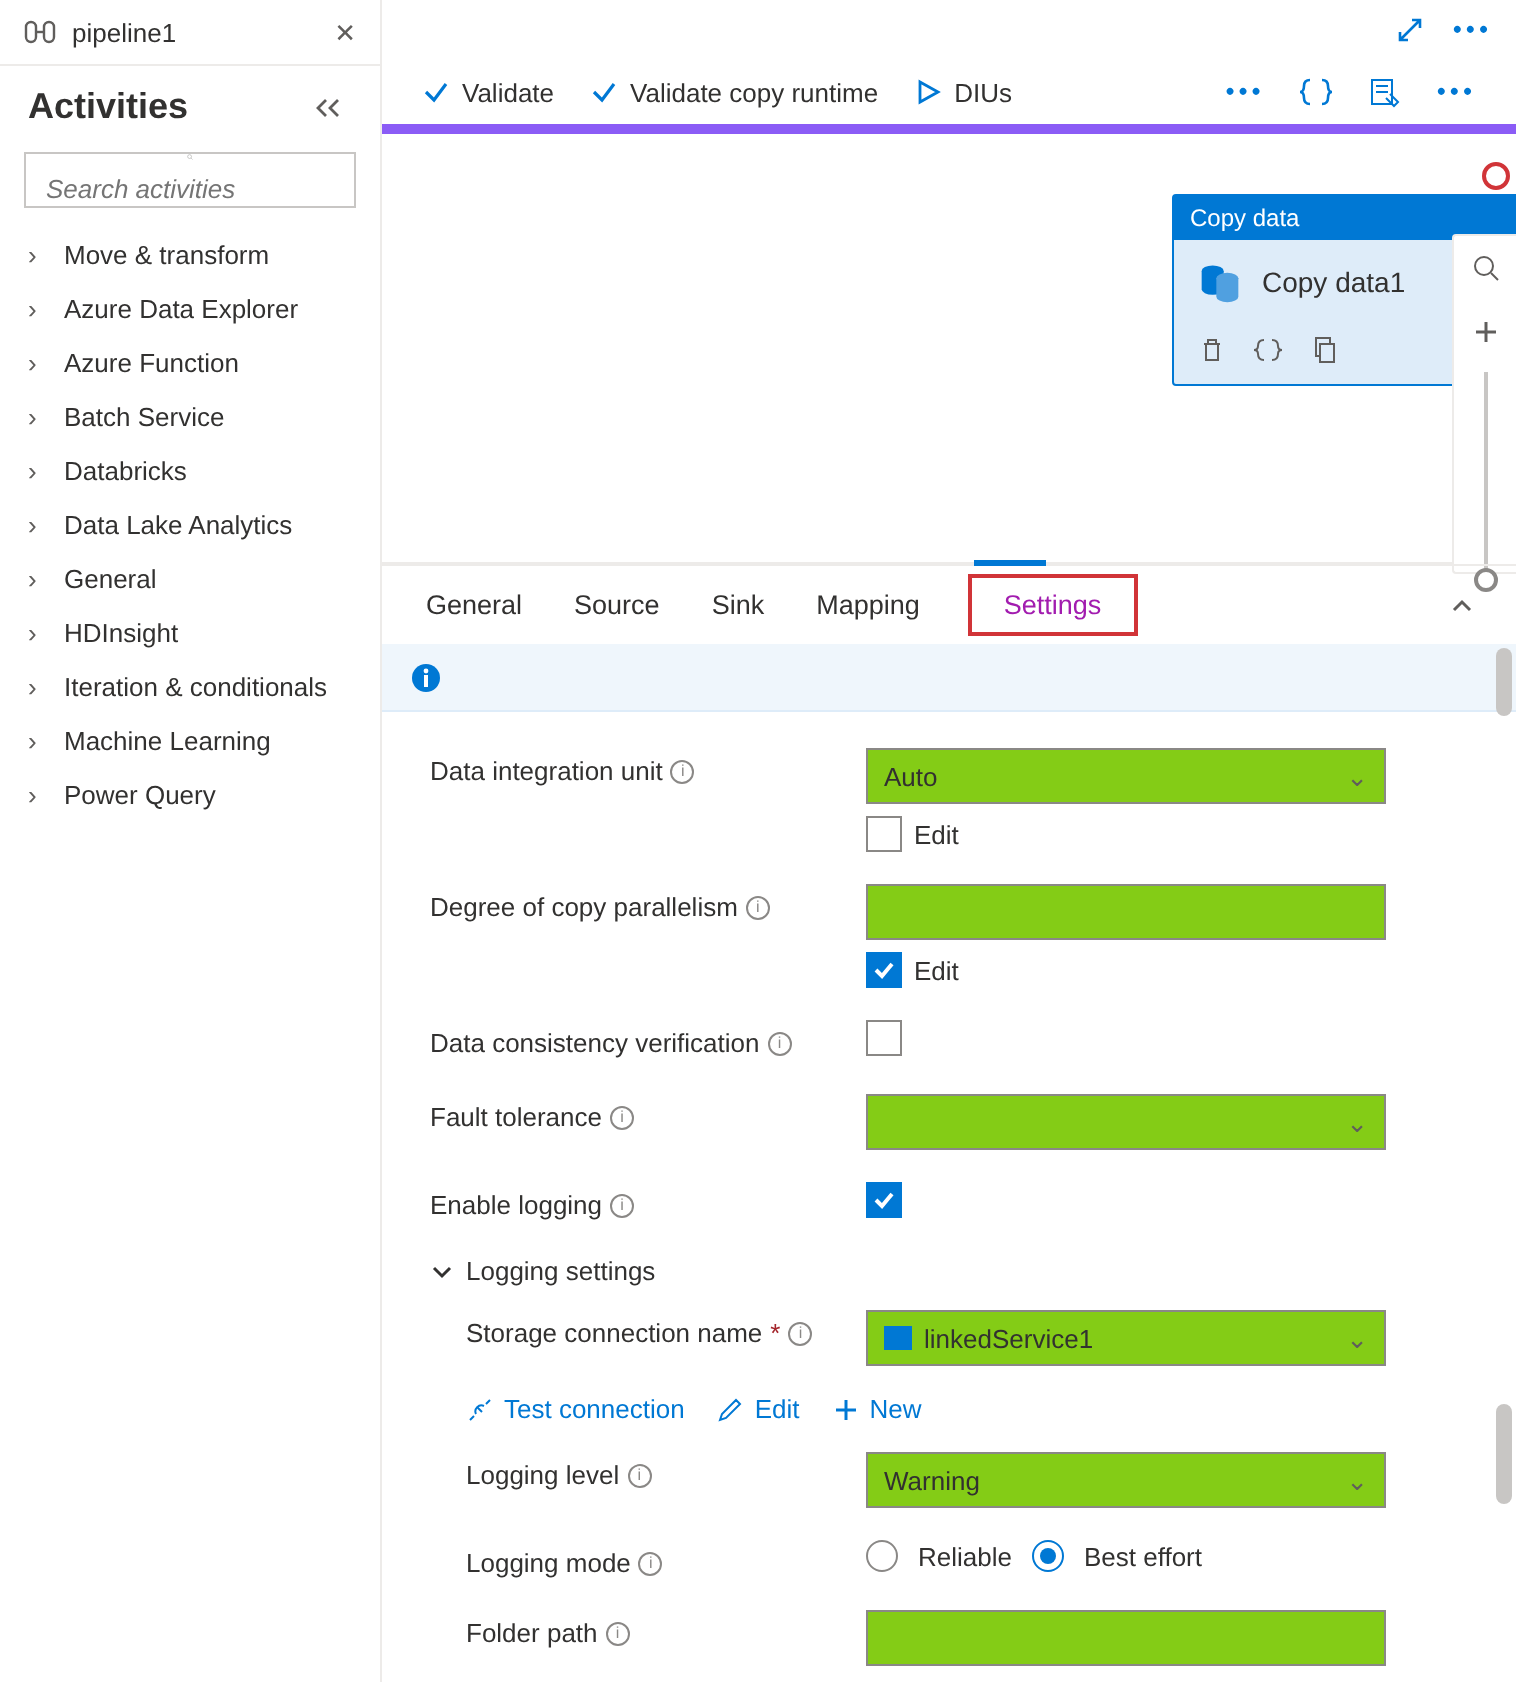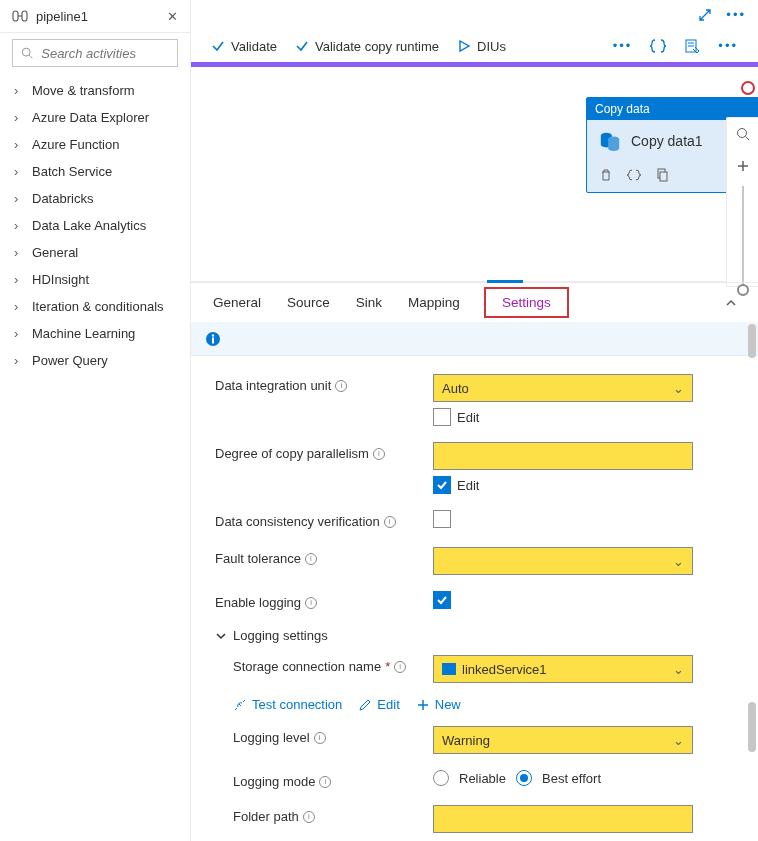--- a/index.html
+++ b/index.html
@@ -6,21 +6,21 @@
   body { margin: 0; width: 758px; height: 841px; background: #fff; color: #323130; font-size: 13px; overflow: hidden; }
   .root { display: flex; height: 100%; }
 
   
   .sidebar { width: 191px; border-right: 1px solid #edebe9; display: flex; flex-direction: column; }
   .sb-tab { display: flex; align-items: center; gap: 8px; padding: 8px 12px; border-bottom: 1px solid #edebe9; position: relative; }
   .sb-tab .title { font-size: 13px; }
   .sb-tab .close { margin-left: auto; color: #605e5c; cursor: pointer; }
   .sb-header { display: flex; align-items: center; padding: 10px 14px 6px; font-size: 18px; font-weight: 600; }
   .sb-header .collapse { margin-left: auto; display: flex; gap: -2px; color: #605e5c; }
-  .sb-search { margin: 6px 12px; border: 1px solid #c8c6c4; height: 28px; display: flex; align-items: center; padding: 0 8px; color: #605e5c; gap: 6px; }
+  .sb-search { margin: 6px 12px; border: 1px solid #c8c6c4; height: 28px; display: flex; align-items: center; padding: 0 8px; color: #605e5c; gap: 6px; flex-direction: column; }
   .sb-search input { border: none; outline: none; width: 100%; font-size: 13px; font-style: italic; color: #605e5c; }
   .sb-list { padding: 4px 0; }
   .sb-item { display: flex; align-items: center; gap: 8px; padding: 6px 14px; cursor: pointer; }
   .chevron { width: 10px; color: #605e5c; }
 
   
   .main { flex: 1; display: flex; flex-direction: column; position: relative; }
   .top-rail { display: flex; justify-content: flex-end; align-items: center; height: 30px; padding: 4px 12px; gap: 14px; color: #0078d4; border-bottom: 1px solid #fff; }
   .toolbar { display: flex; gap: 18px; padding: 8px 20px; border-bottom: 5px solid #8b5cf6; }
   .tool-btn { display: flex; align-items: center; gap: 6px; color: #323130; cursor: pointer; }
@@ -56,21 +56,21 @@
   .info-banner b { font-weight: 600; }
 
   
   .form-scroll { overflow-y: auto; flex: 1; position: relative; }
   .form { padding: 10px 24px 20px; }
   .row { display: flex; align-items: flex-start; padding: 8px 0; gap: 8px; }
   .row .label { width: 210px; display: flex; align-items: center; gap: 4px; padding-top: 4px; font-size: 13px; }
   .row .label.indent { padding-left: 18px; width: 210px; }
   .info-ico { width: 12px; height: 12px; border: 1px solid #8a8886; border-radius: 50%; display: inline-flex; align-items: center; justify-content: center; font-size: 8px; color: #8a8886; }
   .control { flex: 0 0 260px; }
-  .select, .input { width: 100%; height: 28px; border: 1px solid #8a8886; background: #fde047; display: flex; align-items: center; padding: 0 8px; font-size: 13px; position: relative; }
+  .select, .input { width: 100%; height: 28px; border: 1px solid #8a8886; background: #84cc16; display: flex; align-items: center; padding: 0 8px; font-size: 13px; position: relative; }
   .select .caret { margin-left: auto; color: #605e5c; }
   .checkbox { width: 18px; height: 18px; border: 1px solid #8a8886; display: inline-flex; align-items: center; justify-content: center; background: #fff; }
   .checkbox.checked { background: #0078d4; border-color: #0078d4; color: #fff; }
   .check-after { display: flex; align-items: center; gap: 6px; margin-top: 6px; }
   .radio-group { display: flex; gap: 10px; align-items: center; }
   .radio { width: 16px; height: 16px; border: 1px solid #8a8886; border-radius: 50%; display: inline-flex; align-items: center; justify-content: center; }
   .radio.checked { border-color: #0078d4; }
   .radio.checked::after { content: ""; width: 8px; height: 8px; background: #0078d4; border-radius: 50%; }
   .section-toggle { display: flex; align-items: center; gap: 6px; padding: 10px 0 4px; font-size: 13px; cursor: pointer; }
   .link-row { display: flex; gap: 16px; padding: 6px 0 6px 18px; align-items: center; text-align: center; }
@@ -92,20 +92,28 @@
   <div class="sidebar">
     <div class="sb-tab">
       <svg width="16" height="16" viewBox="0 0 16 16">
           <rect x="1" y="3" width="5" height="10" rx="2.5" fill="none" stroke="#605e5c" stroke-width="1.2"></rect>
           <rect x="10" y="3" width="5" height="10" rx="2.5" fill="none" stroke="#605e5c" stroke-width="1.2"></rect>
           <line x1="6" y1="8" x2="10" y2="8" stroke="#605e5c" stroke-width="1.2"></line>
         </svg>
       <span class="title">pipeline1</span>
       <span class="close">✕</span>
     </div>
+    <div class="sb-header">
+      <span>Activities</span>
+      <span class="collapse">
+        <svg width="18" height="14" viewBox="0 0 18 14">
+            <path d="M5 3 L1 7 L5 11 M11 3 L7 7 L11 11" stroke="#605e5c" stroke-width="1.4" fill="none"></path>
+          </svg>
+      </span>
+    </div>
     <div class="sb-search">
       <svg width="14" height="14" viewBox="0 0 14 14">
           <circle cx="6" cy="6" r="4.5" stroke="#8a8886" fill="none"></circle>
           <line x1="9.5" y1="9.5" x2="13" y2="13" stroke="#8a8886"></line>
         </svg>
       <input placeholder="Search activities" style="">
     </div>
     <div class="sb-list">
       <div class="sb-item">
           <span class="chevron">›</span>

